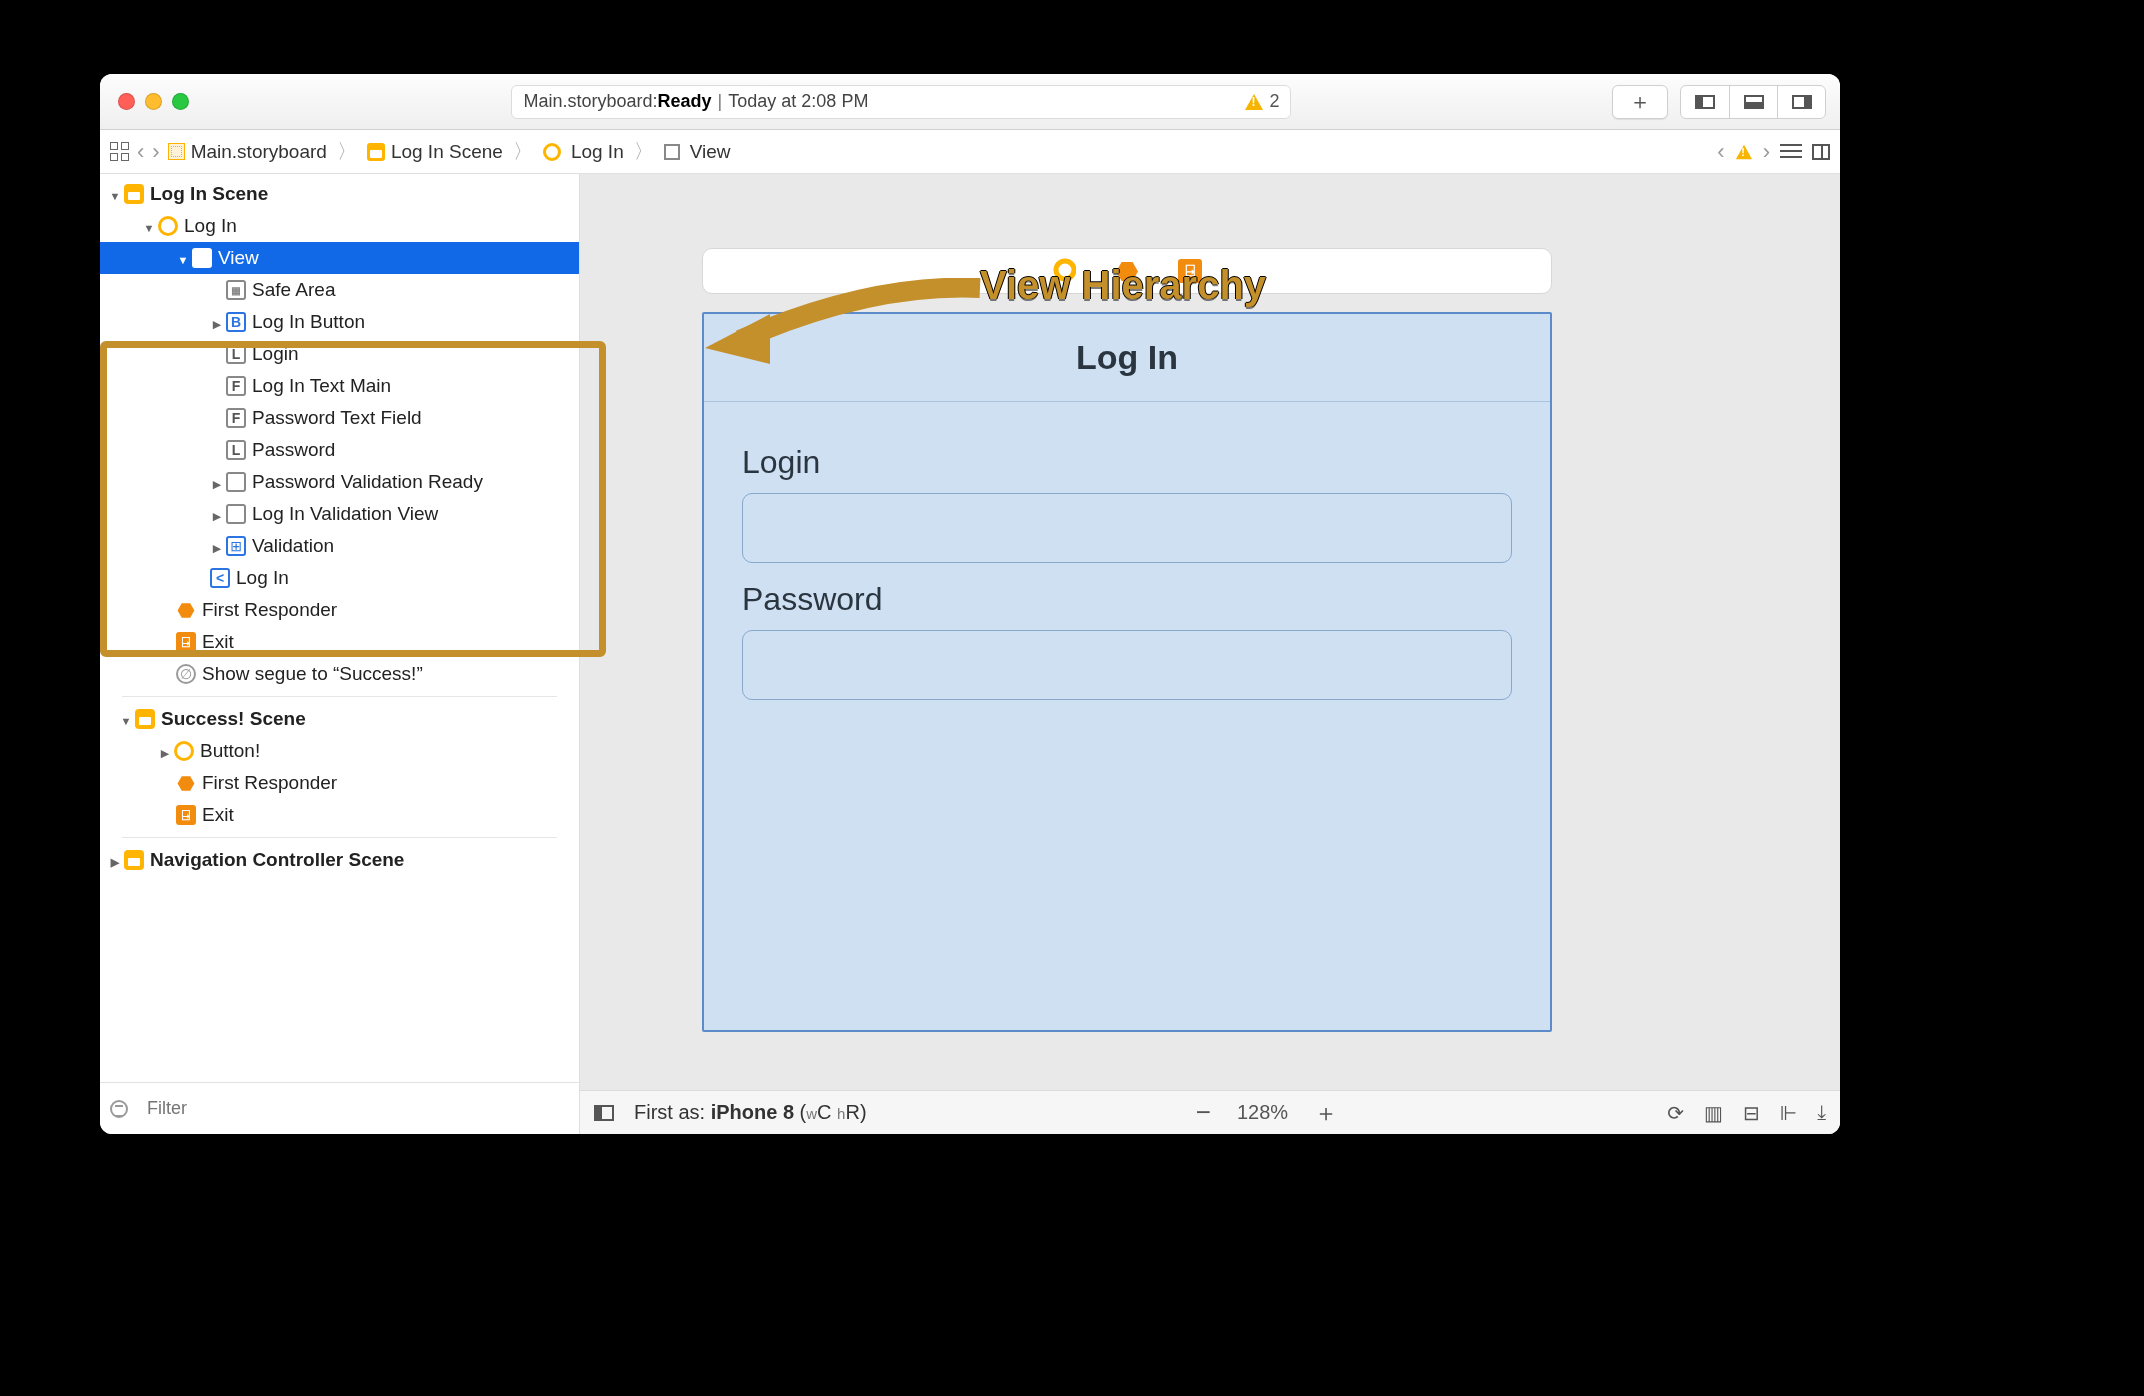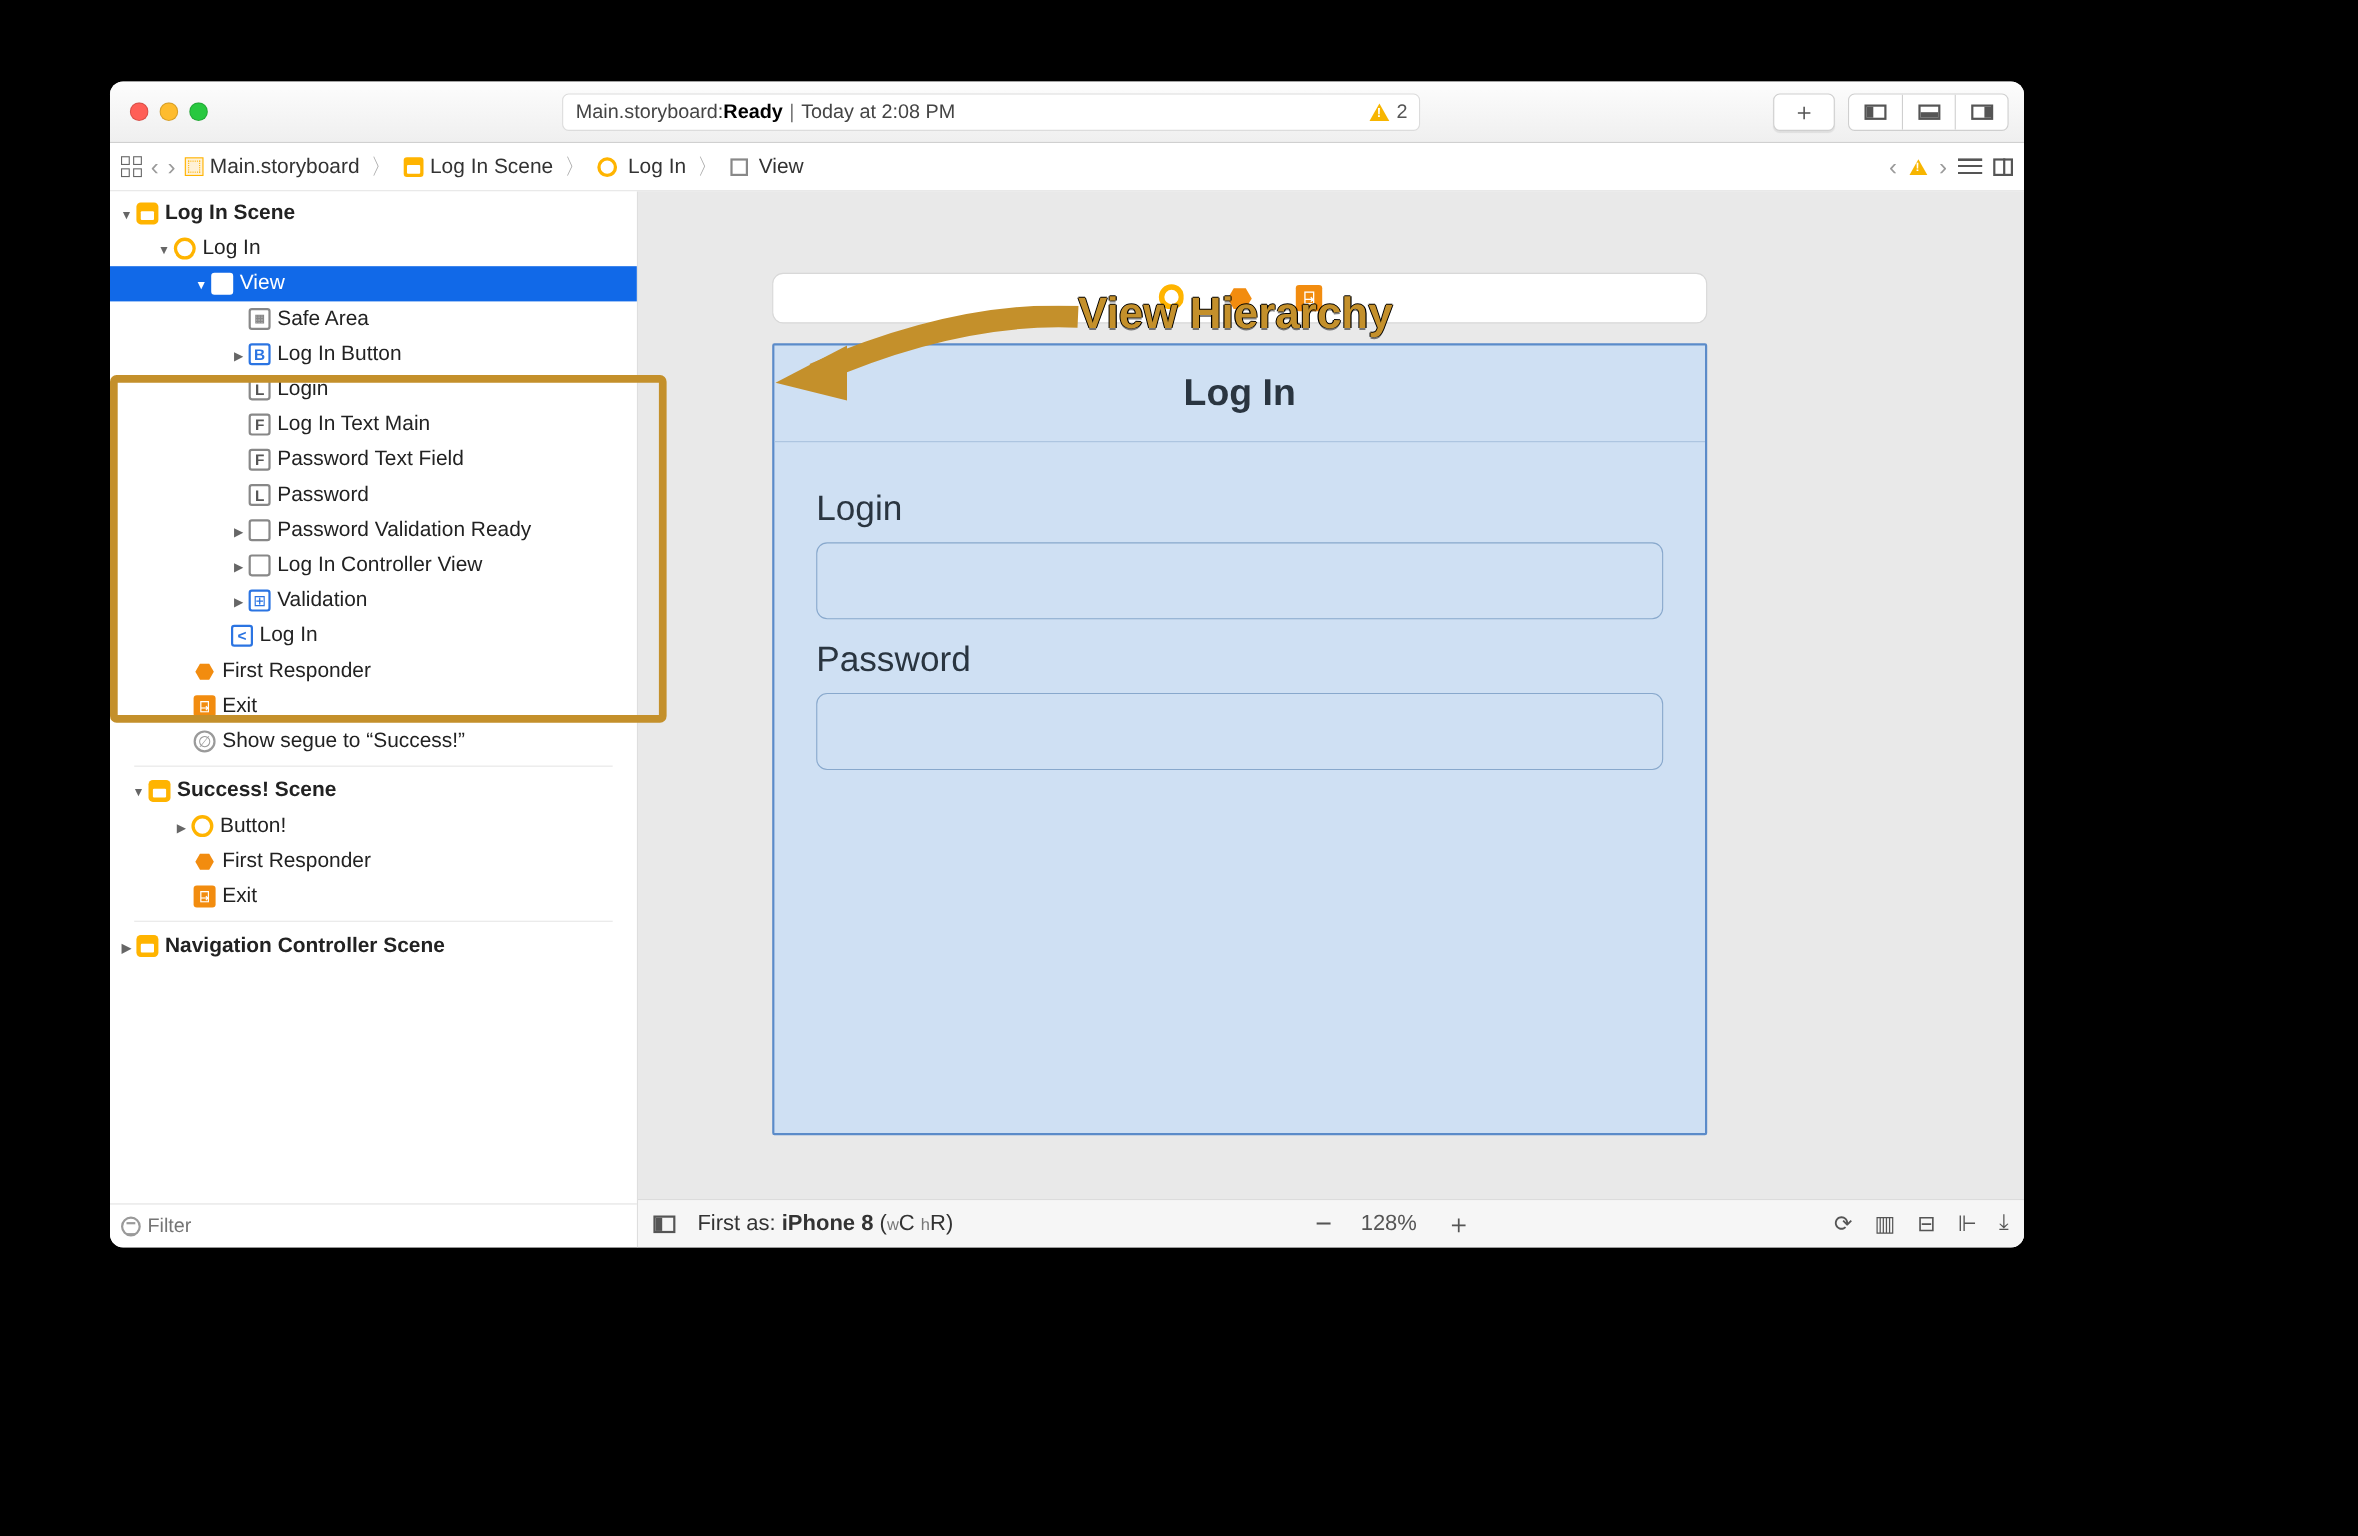--- a/index.html
+++ b/index.html
@@ -38,21 +38,21 @@
   .four-sq span{border:1.6px solid #666}
   .chev{color:#9a9a9a;font-size:22px}
     .pb-right{margin-left:auto;display:flex;align-items:center;gap:10px}
   .lines-ic{display:inline-block;width:22px;height:16px;background:repeating-linear-gradient(#555 0 2px,transparent 2px 6px)}
   .stack-ic{width:18px;height:16px;border:2px solid #555;position:relative}
   .stack-ic::before{content:"";position:absolute;right:-2px;top:-2px;bottom:-2px;width:7px;border-left:2px solid #555}
   
   .body { flex:1; display:flex; min-height:0;}
   .outline { width:480px; background:#fff; border-right:1px solid #dedede; display:flex; flex-direction:column;}
   .outline-scroll{flex:1;overflow:auto;padding-top:4px}
-  .filter-row{height:40px;border-top:1px solid #e2e2e2;display:flex;align-items:center;padding:0 10px;gap:6px;color:#9a9a9a;font-size:18px}
+  .filter-row{height:52px;border-top:1px solid #e2e2e2;display:flex;align-items:center;padding:0 10px;gap:19px;color:#9a9a9a;font-size:18px}
   .filter-ic{width:18px;height:18px;border:2px solid #9a9a9a;border-radius:50%;position:relative}
   .filter-ic::after{content:"";position:absolute;left:3px;right:3px;top:3px;bottom:3px;border-top:2px solid #9a9a9a;border-bottom:2px solid #9a9a9a;height:8px}
   .node{display:flex;align-items:center;height:32px;font-size:19px;color:#222;white-space:nowrap;cursor:default}
   .node.bold{font-weight:700}
   .arrow{width:14px;display:inline-block;text-align:center;color:#666;margin-right:2px}
   .arrow.down::before{content:"▼";font-size:11px}
   .arrow.right::before{content:"▶";font-size:11px}
   .ic{width:20px;height:20px;display:inline-flex;align-items:center;justify-content:center;margin-right:6px;font-size:14px;border-radius:3px}
   .ic.scene{background:#ffb400;color:#fff;border-radius:4px}
   .ic.vc{width:20px;height:20px;border:3px solid #ffb400;border-radius:50%;background:#fff}
@@ -225,21 +225,21 @@
             <span>Password</span>
           </div>
         <div class="node" style="padding-left:110px">
             <span class="arrow right"></span>
             <span class="ic view"></span>
             <span>Password Validation Ready</span>
           </div>
         <div class="node" style="padding-left:110px">
             <span class="arrow right"></span>
             <span class="ic view"></span>
-            <span>Log In Controller View</span>
+            <span>Log In Validation View</span>
           </div>
         <div class="node" style="padding-left:110px">
             <span class="arrow right"></span>
             <span class="ic cons">⊞</span>
             <span>Validation</span>
           </div>
         <div class="node" style="padding-left:110px">
             <span class="ic seg-back">&lt;</span>
             <span>Log In</span>
           </div>

